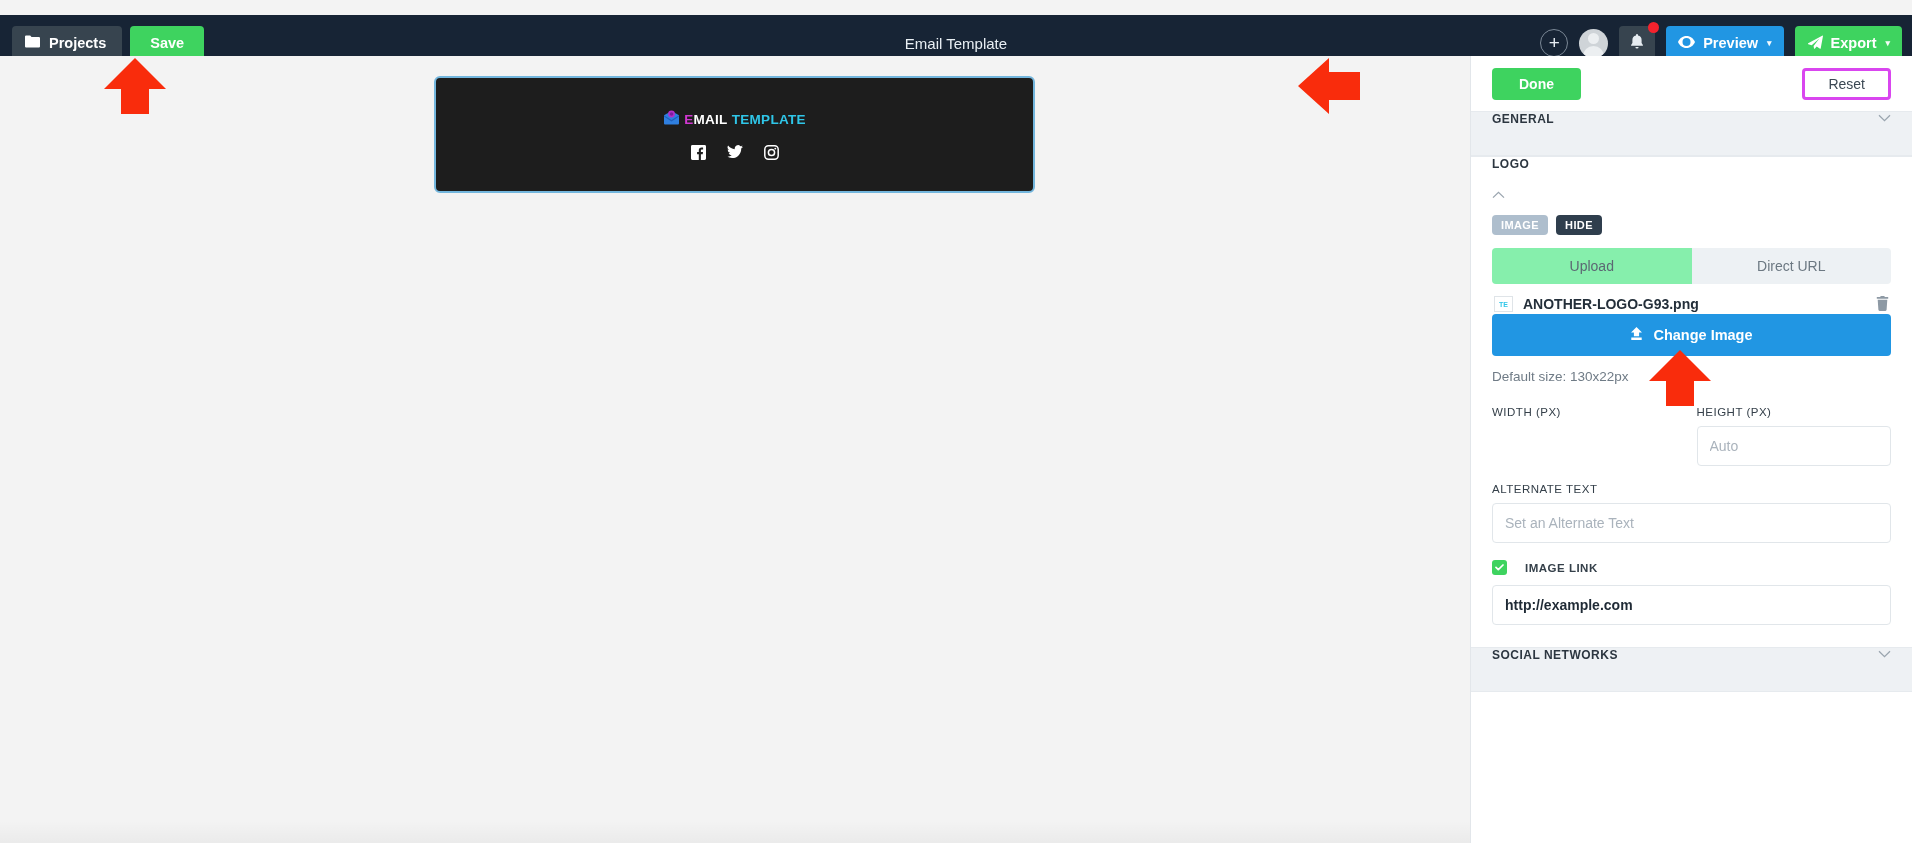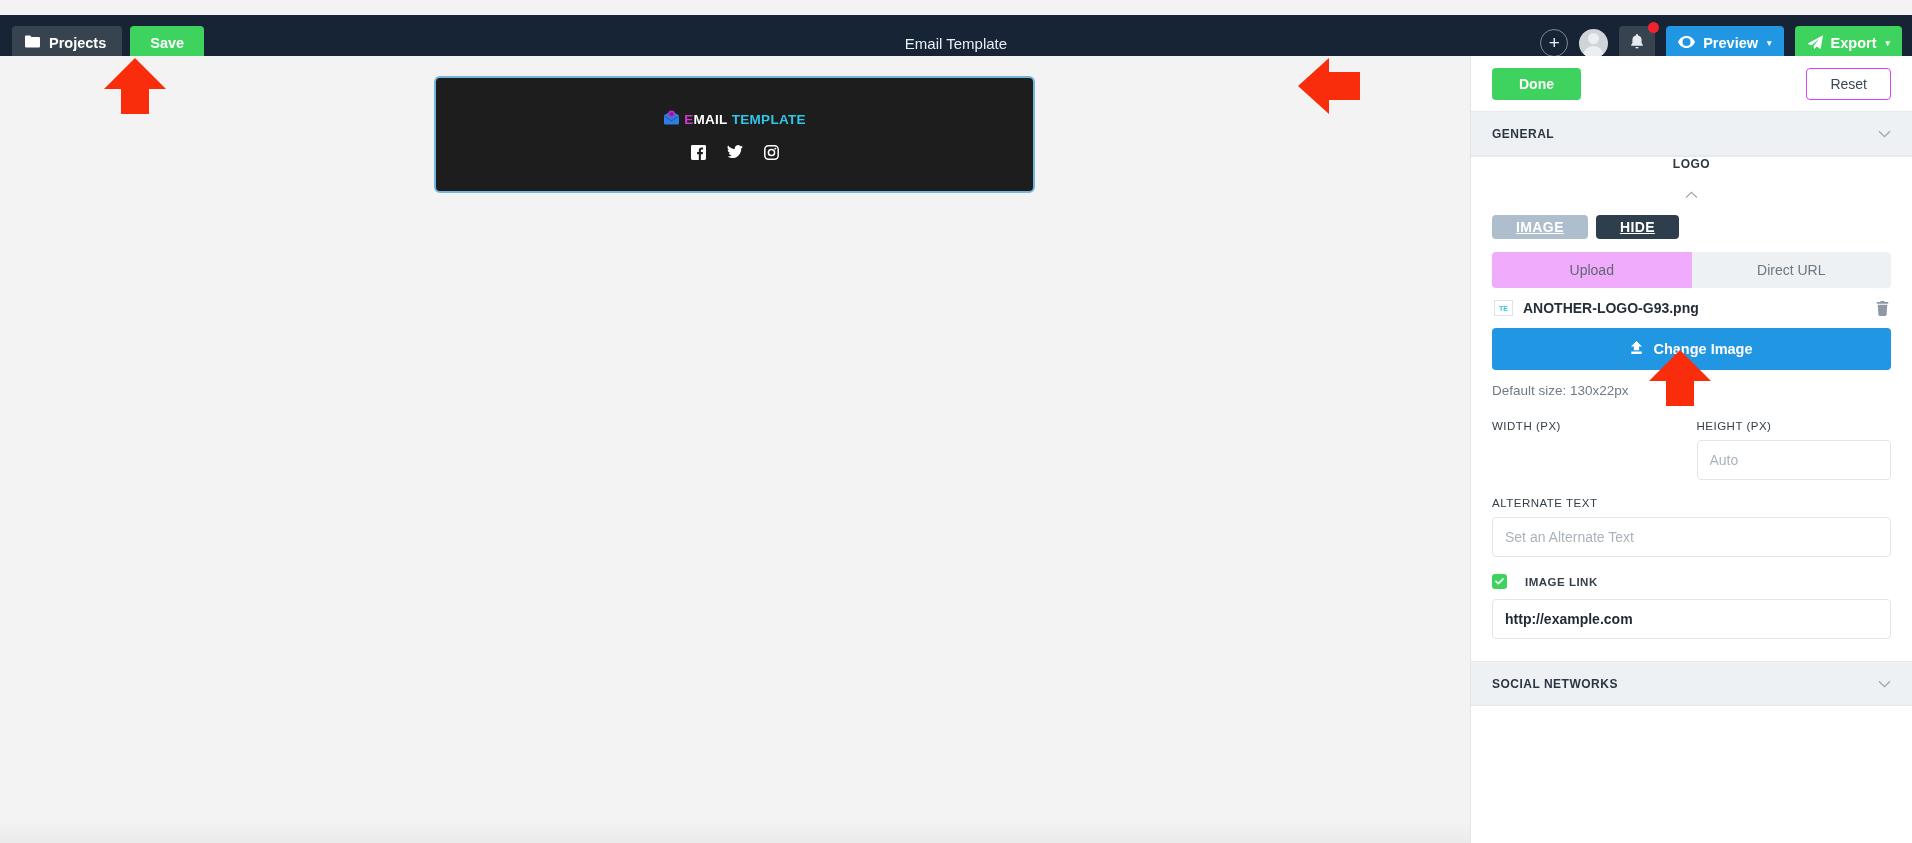--- a/index.html
+++ b/index.html
@@ -120,56 +120,56 @@
     height: 55px; display: flex; align-items: center; justify-content: space-between;
     padding: 0 21px 0 21px; background: #fff;
   }
   .btn-done {
     background: #3ed35f; color: #fff; border: none; border-radius: 4px;
     height: 32px; padding: 0 27px;
     font-size: 14px; font-weight: bold; font-family: "Liberation Sans", sans-serif;
     cursor: pointer;
   }
   .btn-reset {
-    background: #fff; color: #3b4853; border: 1px solid #d946ef; border-radius: 4px;
+    background: #fff; color: #3b4853; border: 3px solid #d946ef; border-radius: 4px;
     height: 32px; padding: 0 23px;
     font-size: 14px; font-family: "Liberation Sans", sans-serif; cursor: pointer;
   }
   .section-head {
-    height: 45px; display: flex; align-items: center; justify-content: space-between;
+    height: 45px; display: flex; align-items: flex-start; justify-content: space-between;
     padding: 0 21px;
     font-size: 12px; font-weight: bold; letter-spacing: .5px; color: #2c3640;
     border-top: 1px solid #e6eaee; border-bottom: 1px solid #e6eaee;
     cursor: pointer;
   }
   .section-head.collapsed { background: #eef1f4; }
   .section-head.open { background: #ffffff; border-bottom: none; flex-direction: column; }
   .chev { color: #9aa5af; font-size: 11px; }
 
   .section-body { padding: 14px 21px 22px 21px; }
 
   .badges { display: flex; gap: 8px; margin-bottom: 13px; }
   .badge {
-    font-size: 14px; font-weight: bold; letter-spacing: .4px; color: #ffffff;
-    border-radius: 4px; padding: 4px 24px; cursor: pointer; text-decoration: underline;
+    font-size: 11px; font-weight: bold; letter-spacing: .4px; color: #ffffff;
+    border-radius: 4px; padding: 4px 9px; cursor: pointer;
   }
   .badge.image { background: #aebecd; }
   .badge.hide  { background: #2f3e4d; }
 
   .tabs { display: flex; height: 36px; border-radius: 4px; overflow: hidden; }
   .tab {
     flex: 1; display: flex; align-items: center; justify-content: center;
     font-size: 14px; color: #6c7882; cursor: pointer;
   }
-  .tab.active { background: #f0abfc; color: #5c6873; }
+  .tab.active { background: #86efac; color: #5c6873; }
   .tab.inactive { background: #edf1f4; }
 
   .file-row {
-    display: flex; align-items: flex-end; gap: 10px;
-    padding: 12px 2px 12px 2px;
+    display: flex; align-items: flex-start; gap: 10px;
+    padding: 12px 2px 2px 2px;
   }
   .file-thumb {
     width: 19px; height: 16px; background: #ffffff; border: 1px solid #dfe4e8;
     display: flex; align-items: center; justify-content: center;
     font-size: 7px; color: #2fc6e8; font-weight: bold; overflow: hidden;
   }
   .file-name { font-size: 14px; font-weight: bold; color: #242f3a; flex: 1; }
   .trash { color: #8d99a4; cursor: pointer; display: flex; }
 
   .btn-change {

